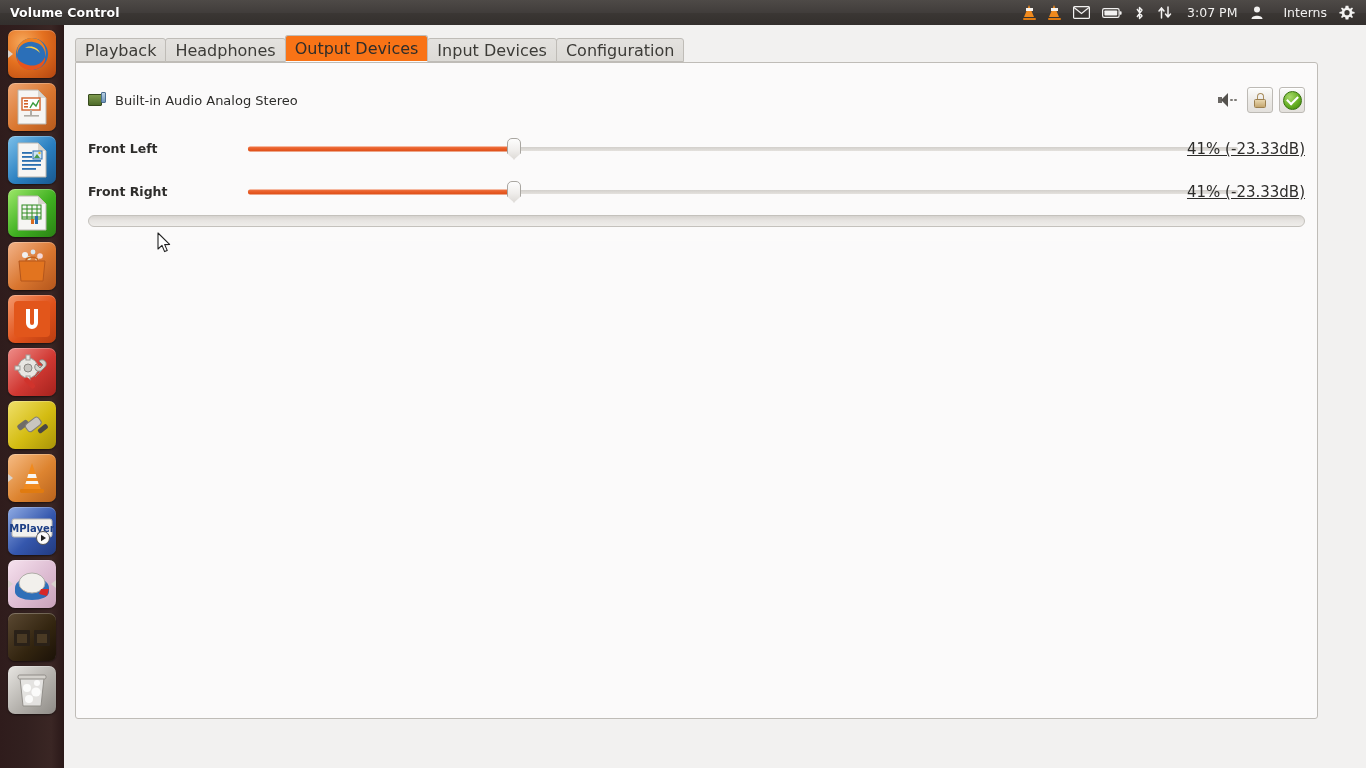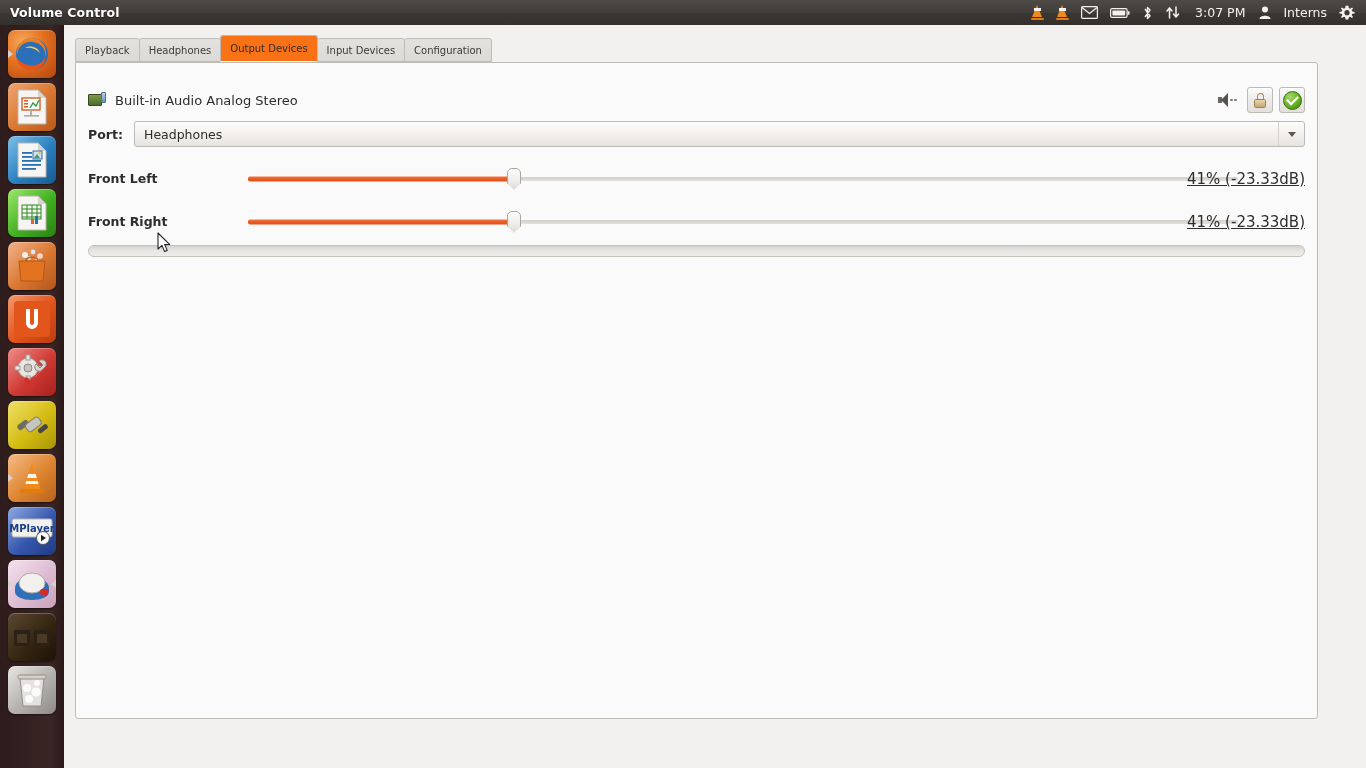--- a/index.html
+++ b/index.html
@@ -32,21 +32,21 @@
     gap: 2px;
     padding-right: 6px;
   }
   .tray-item {
     display: flex; align-items: center; justify-content: center;
     height: 25px; padding: 0 5px;
     color: #f2f1f0; font-size: 12.5px;
     white-space: nowrap;
   }
   .tray-clock { padding: 0 7px; }
-  .tray-user { gap: 12px; }
+  .tray-user { gap: 20px; }
 
   
   .cone {
     position: relative; width: 13px; height: 15px;
   }
   .cone .body {
     position: absolute; left: 1px; top: 0;
     width: 0; height: 0;
     border-left: 5.5px solid transparent;
     border-right: 5.5px solid transparent;
@@ -110,21 +110,21 @@
   
   #tabbar {
     position: absolute; top: 12px; left: 11px;
     height: 25px;
     display: flex; align-items: flex-end;
   }
   .tab {
     height: 24px;
     padding: 8px 9px;
     display: flex; align-items: center;
-    font-size: 10px;
+    font-size: 16px;
     color: #3c3b37;
     background: linear-gradient(to bottom, #e4e2df 0%, #dcdad6 100%);
     border: 1px solid #bfbcb7;
     border-bottom: 1px solid #bfbcb7;
     border-radius: 3px 3px 0 0;
     margin-right: -1px;
     position: relative;
   }
   .tab.active {
     background: #f97316;
@@ -642,29 +642,20 @@
               <span class="shackle"></span>
                 <span class="body"></span>
             </span>
           </span>
           <span class="ctl-btn">
             <span class="check-ico"></span>
           </span>
         </div>
       </div>
 
-      <div id="port-row">
-        <span id="port-label">Port:</span>
-        <span class="combo">
-          <span class="combo-val">Headphones</span>
-          <span class="combo-arrow-wrap">
-              <span class="arrow"></span>
-            </span>
-        </span>
-      </div>
 
       <div id="slider-area">
 
         <div class="slider-row">
           <span class="chan-label">Front Left</span>
           <span class="scale">
             <span class="track"></span>
             <span class="fill" style="width:266px;"></span>
             <span class="handle" style="left:266px;"></span>
           </span>

